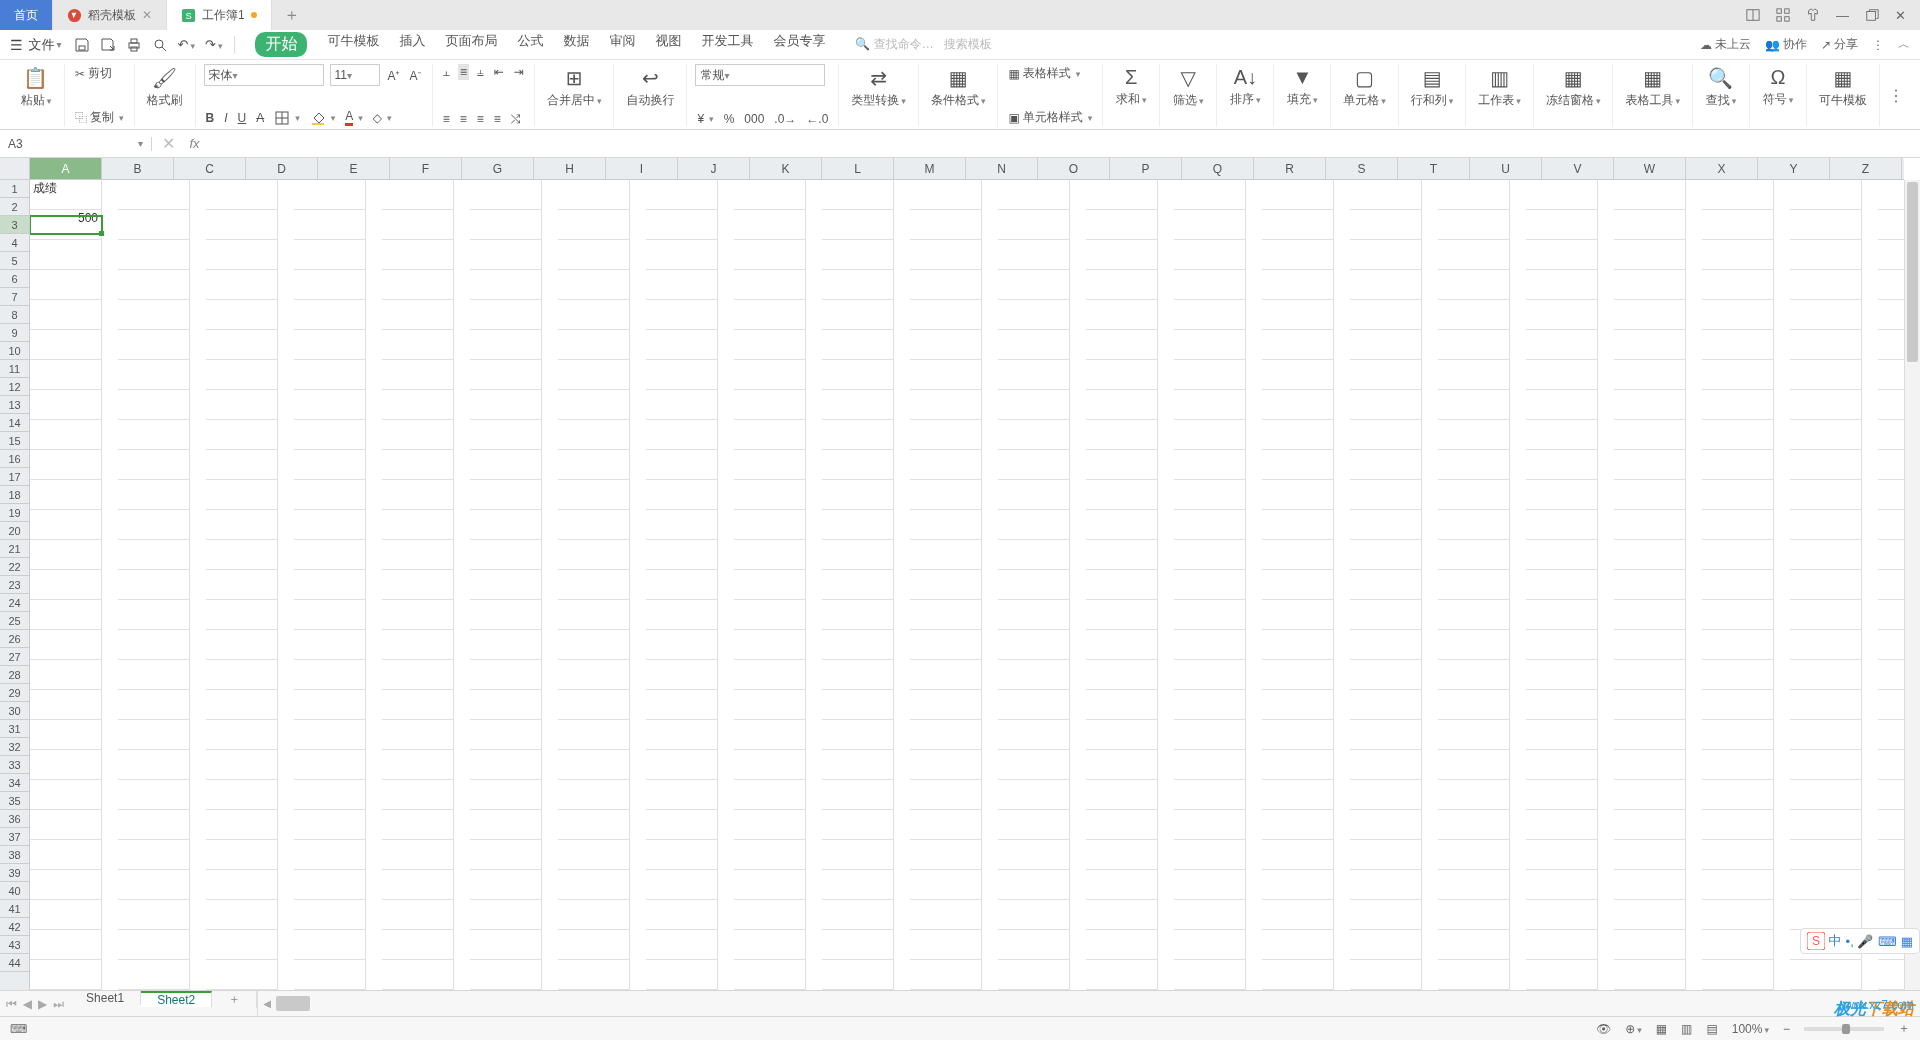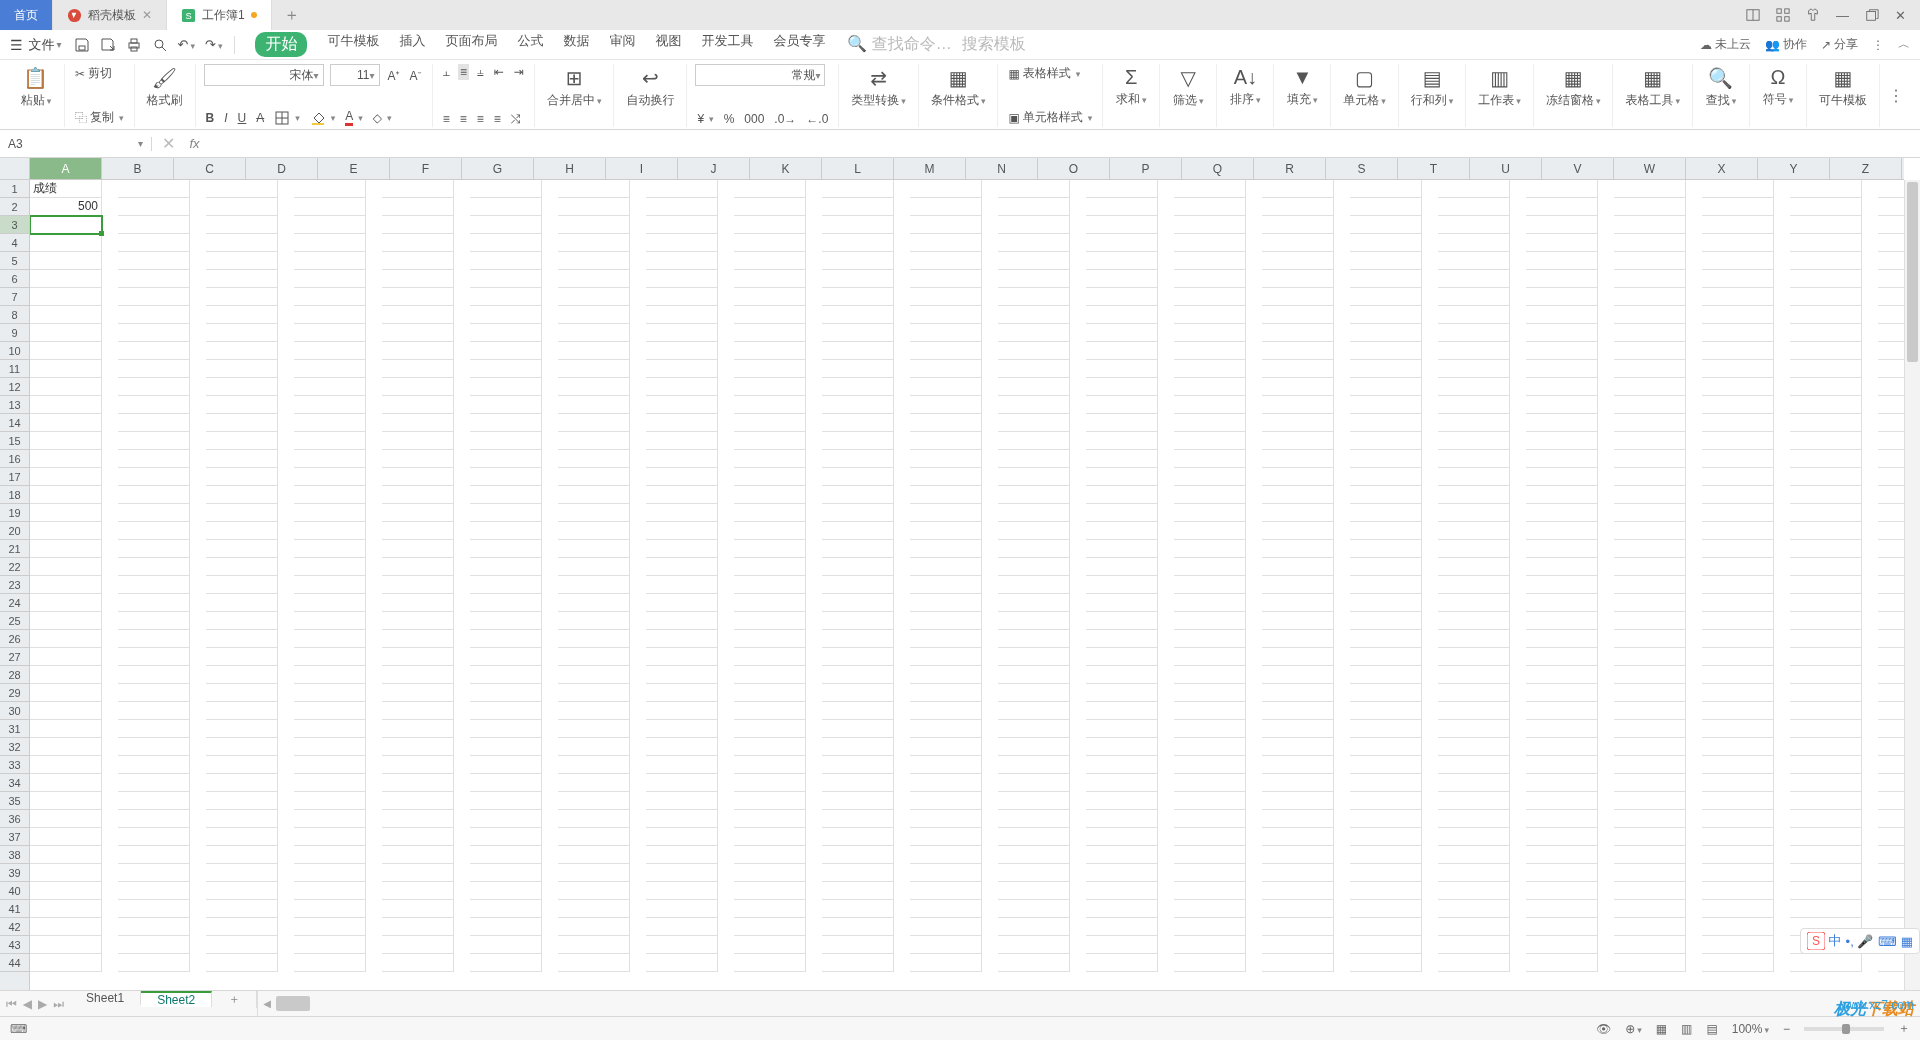--- a/index.html
+++ b/index.html
@@ -21,33 +21,33 @@
 
 .menurow { height: 30px; display: flex; align-items: center; padding: 0 10px; gap: 6px; border-bottom: 1px solid #e5e5e5; font-size: 13px; color: #444; }
 .menurow .ham { font-size: 14px; }
 .menurow .file { display: flex; align-items: center; gap: 2px; }
 .menurow .qat { display: flex; gap: 10px; margin-left: 6px; color: #555; }
 .menurow .qat span { cursor: pointer; }
 .menurow .divider { width: 1px; height: 18px; background: #ddd; margin: 0 6px; }
 .menurow .tabs { display: flex; gap: 20px; margin-left: 8px; }
 .menurow .mtab { cursor: pointer; color: #555; }
 .menurow .mtab.sel { background: #3cb371; color: #fff; padding: 2px 10px; border-radius: 10px; font-size: 16px; }
-.menurow .search { margin-left: 16px; display: flex; gap: 10px; color: #bbb; font-size: 16px; }
+.menurow .search { margin-left: 24px; display: flex; gap: 10px; color: #bbb; font-size: 12px; }
 .menurow .rightmenu { margin-left: auto; display: flex; gap: 14px; align-items: center; color: #666; font-size: 12px; }
 .menurow .rightmenu .itm { display: flex; align-items: center; gap: 3px; }
 
 
 .ribbon { height: 70px; border-bottom: 1px solid #d7d7d7; display: flex; padding: 4px 8px 2px; background: #fff; }
 .rgroup { display: flex; flex-direction: column; justify-content: space-between; padding: 0 8px; border-right: 1px solid #eee; }
 .rgroup:last-child { border-right: none; }
 .rrow { display: flex; align-items: center; gap: 6px; font-size: 12px; color: #555; }
 .rbtn { display: flex; align-items: center; gap: 3px; cursor: pointer; font-size: 12px; color: #555; padding: 1px 2px; }
 .rbigbtn { display: flex; flex-direction: column; align-items: center; justify-content: center; gap: 2px; cursor: pointer; font-size: 12px; color: #555; padding: 2px 4px; min-width: 40px; }
 .rbigbtn .bi { font-size: 20px; color: #555; }
-.fontsel { border: 1px solid #ccc; height: 22px; font-size: 12px; padding: 0 4px; display: flex; align-items: center; justify-content: flex-end; background: #fff; }
+.fontsel { border: 1px solid #ccc; height: 22px; font-size: 12px; padding: 0 4px; display: flex; align-items: center; justify-content: flex-start; background: #fff; }
 .fontsel .dd { color: #888; font-size: 10px; }
 .drop::after { content: "▾"; font-size: 9px; color: #888; margin-left: 2px; }
 .ribbon-end { margin-left: auto; display: flex; align-items: center; }
 .collapse { padding: 0 8px; color: #777; }
 
 
 .fxrow { height: 28px; border-bottom: 1px solid #d7d7d7; display: flex; align-items: center; }
 .namebox { width: 152px; border-right: 1px solid #d7d7d7; display: flex; align-items: center; justify-content: space-between; padding: 0 8px; font-size: 12px; color: #555; }
 .fxarea { flex: 1; display: flex; align-items: center; padding: 0 10px; gap: 14px; }
 .fxarea .fxi { font-style: italic; color: #888; font-size: 13px; }
@@ -55,21 +55,21 @@
 
 .gridwrap { display: flex; height: calc(1040px - 30px - 30px - 70px - 28px - 26px - 24px); position: relative; }
 .corner { width: 30px; height: 22px; background: #e9edf0; border-right: 1px solid #ccc; border-bottom: 1px solid #ccc; position: absolute; left: 0; top: 0; z-index: 3; }
 .colheads { position: absolute; left: 30px; top: 0; right: 16px; height: 22px; display: flex; background: #e9edf0; border-bottom: 1px solid #ccc; z-index: 2; overflow: hidden; }
 .ch { width: 72px; flex-shrink: 0; border-right: 1px solid #ccc; text-align: center; font-size: 12px; color: #555; line-height: 22px; }
 .ch.sel { background: #8ab98a; color: #fff; }
 .rowheads { position: absolute; left: 0; top: 22px; width: 30px; bottom: 0; background: #e9edf0; border-right: 1px solid #ccc; z-index: 2; overflow: hidden; }
 .rh { height: 18px; border-bottom: 1px solid #ccc; text-align: center; font-size: 11px; color: #555; line-height: 18px; }
 .rh.sel { background: #c9dcc9; }
 .cells { position: absolute; left: 30px; top: 22px; right: 16px; bottom: 0; overflow: hidden; }
-.cellrow { display: flex; height: 18px; gap: 16px; }
+.cellrow { display: flex; height: 30px; gap: 16px; }
 .cell { width: 72px; flex-shrink: 0; border-right: 1px solid #e0e0e0; border-bottom: 1px solid #e0e0e0; font-size: 12px; padding: 0 3px; line-height: 17px; color: #333; }
 .cell.right { text-align: right; }
 .selcell { position: absolute; border: 2px solid #3a9c3a; pointer-events: none; box-sizing: border-box; }
 .selcell .handle { position: absolute; right: -3px; bottom: -3px; width: 5px; height: 5px; background: #3a9c3a; }
 .vscroll { position: absolute; right: 0; top: 22px; width: 16px; bottom: 0; background: #f3f3f3; border-left: 1px solid #ddd; }
 .vthumb { position: absolute; left: 2px; right: 2px; top: 2px; height: 180px; background: #c9c9c9; border-radius: 2px; }
 
 
 .sheettabs { height: 26px; border-top: 1px solid #d7d7d7; display: flex; align-items: stretch; font-size: 12px; background: #f7f7f7; }
 .sheettabs .nav { padding: 0 6px; display: flex; align-items: center; color: #aaa; gap: 6px; }

